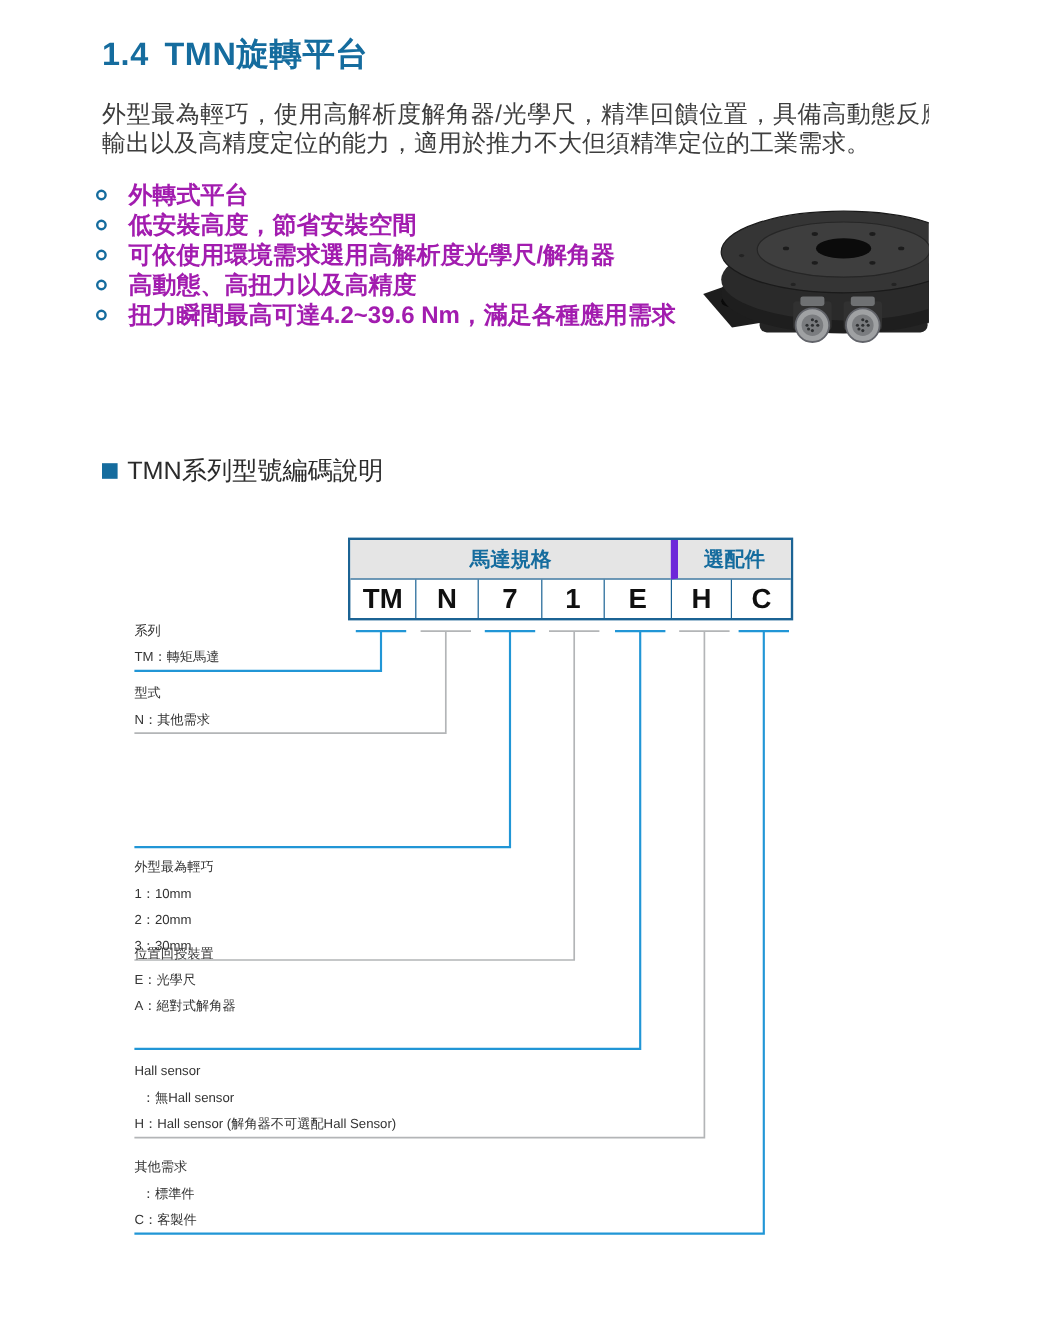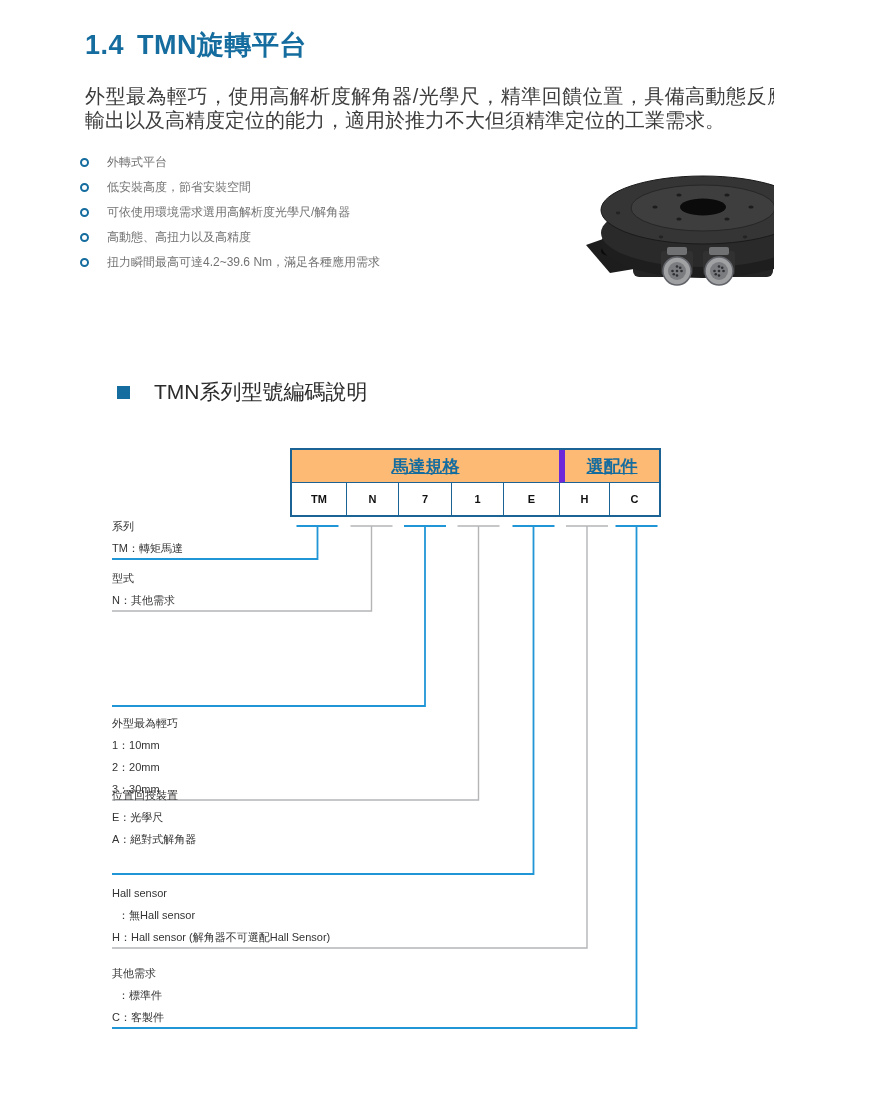--- a/index.html
+++ b/index.html
@@ -8,39 +8,39 @@
     font-family:"Liberation Sans","DejaVu Sans",sans-serif;color:#3d3d3d;
   }
   
   .title{position:absolute;left:85px;top:27px;display:flex;gap:13px;align-items:baseline;
     color:#156c9e;font-weight:bold;font-size:27px;letter-spacing:0.5px;}
   
   .intro{position:absolute;left:85px;top:84px;width:784px;margin:0;
     font-size:20px;line-height:24px;color:#3d3d3d;text-align:justify;}
   
   .features{position:absolute;left:80px;top:150px;margin:0;padding:0;list-style:none;}
-  .features li{display:flex;align-items:center;height:25px;font-size:12px;color:#737373;}
+  .features li{display:flex;align-items:center;height:25px;font-size:20px;color:#a21caf;font-weight:bold;}
   .ring{width:5px;height:5px;border:2.6px solid #156c9e;border-radius:50%;
     margin-right:18px;flex:none;background:#fff;}
   
   .product{position:absolute;left:578px;top:147px;}
   
-  .sec2{position:absolute;left:85px;top:378px;display:flex;align-items:center;gap:24px;
-    font-size:21px;color:#2b2b2b;font-weight:500;margin-left:32px;}
+  .sec2{position:absolute;left:85px;top:378px;display:flex;align-items:center;gap:8px;
+    font-size:21px;color:#2b2b2b;font-weight:500;}
   .sq{width:13px;height:13px;background:#156c9e;flex:none;}
   
   .mtable{position:absolute;left:290px;top:448px;display:grid;
     grid-template-columns:54px 52px 53px 52px 56px 50px 50px;
     grid-template-rows:33px 32px;border:2px solid #1b6394;background:#fff;}
-  .mtable .th{grid-row:1;background:#fdba74;color:#156c9e;font-weight:bold;font-size:17px;
-    display:flex;align-items:center;justify-content:center;border-bottom:1px solid #1b6394;text-decoration:underline;}
+  .mtable .th{grid-row:1;background:#e5e5e5;color:#156c9e;font-weight:bold;font-size:17px;
+    display:flex;align-items:center;justify-content:center;border-bottom:1px solid #1b6394;}
   .th.g1{grid-column:1/6;}
   .th.g2{grid-column:6/8;border-left:6px solid #6d28d9;}
   .mtable .td{grid-row:2;display:flex;align-items:center;justify-content:center;
-    font-weight:bold;font-size:11px;color:#101010;border-left:1px solid #1b6394;}
+    font-weight:bold;font-size:23px;color:#101010;border-left:1px solid #1b6394;}
   .td.c0{border-left:none;}
   
   .leaders{position:absolute;left:0;top:517px;pointer-events:none;}
   
   .legend{position:absolute;left:112px;}
   .lg-title,.lg-item{font-size:11px;line-height:22px;color:#333;white-space:pre;}
 </style>
 </head>
 <body>
 

